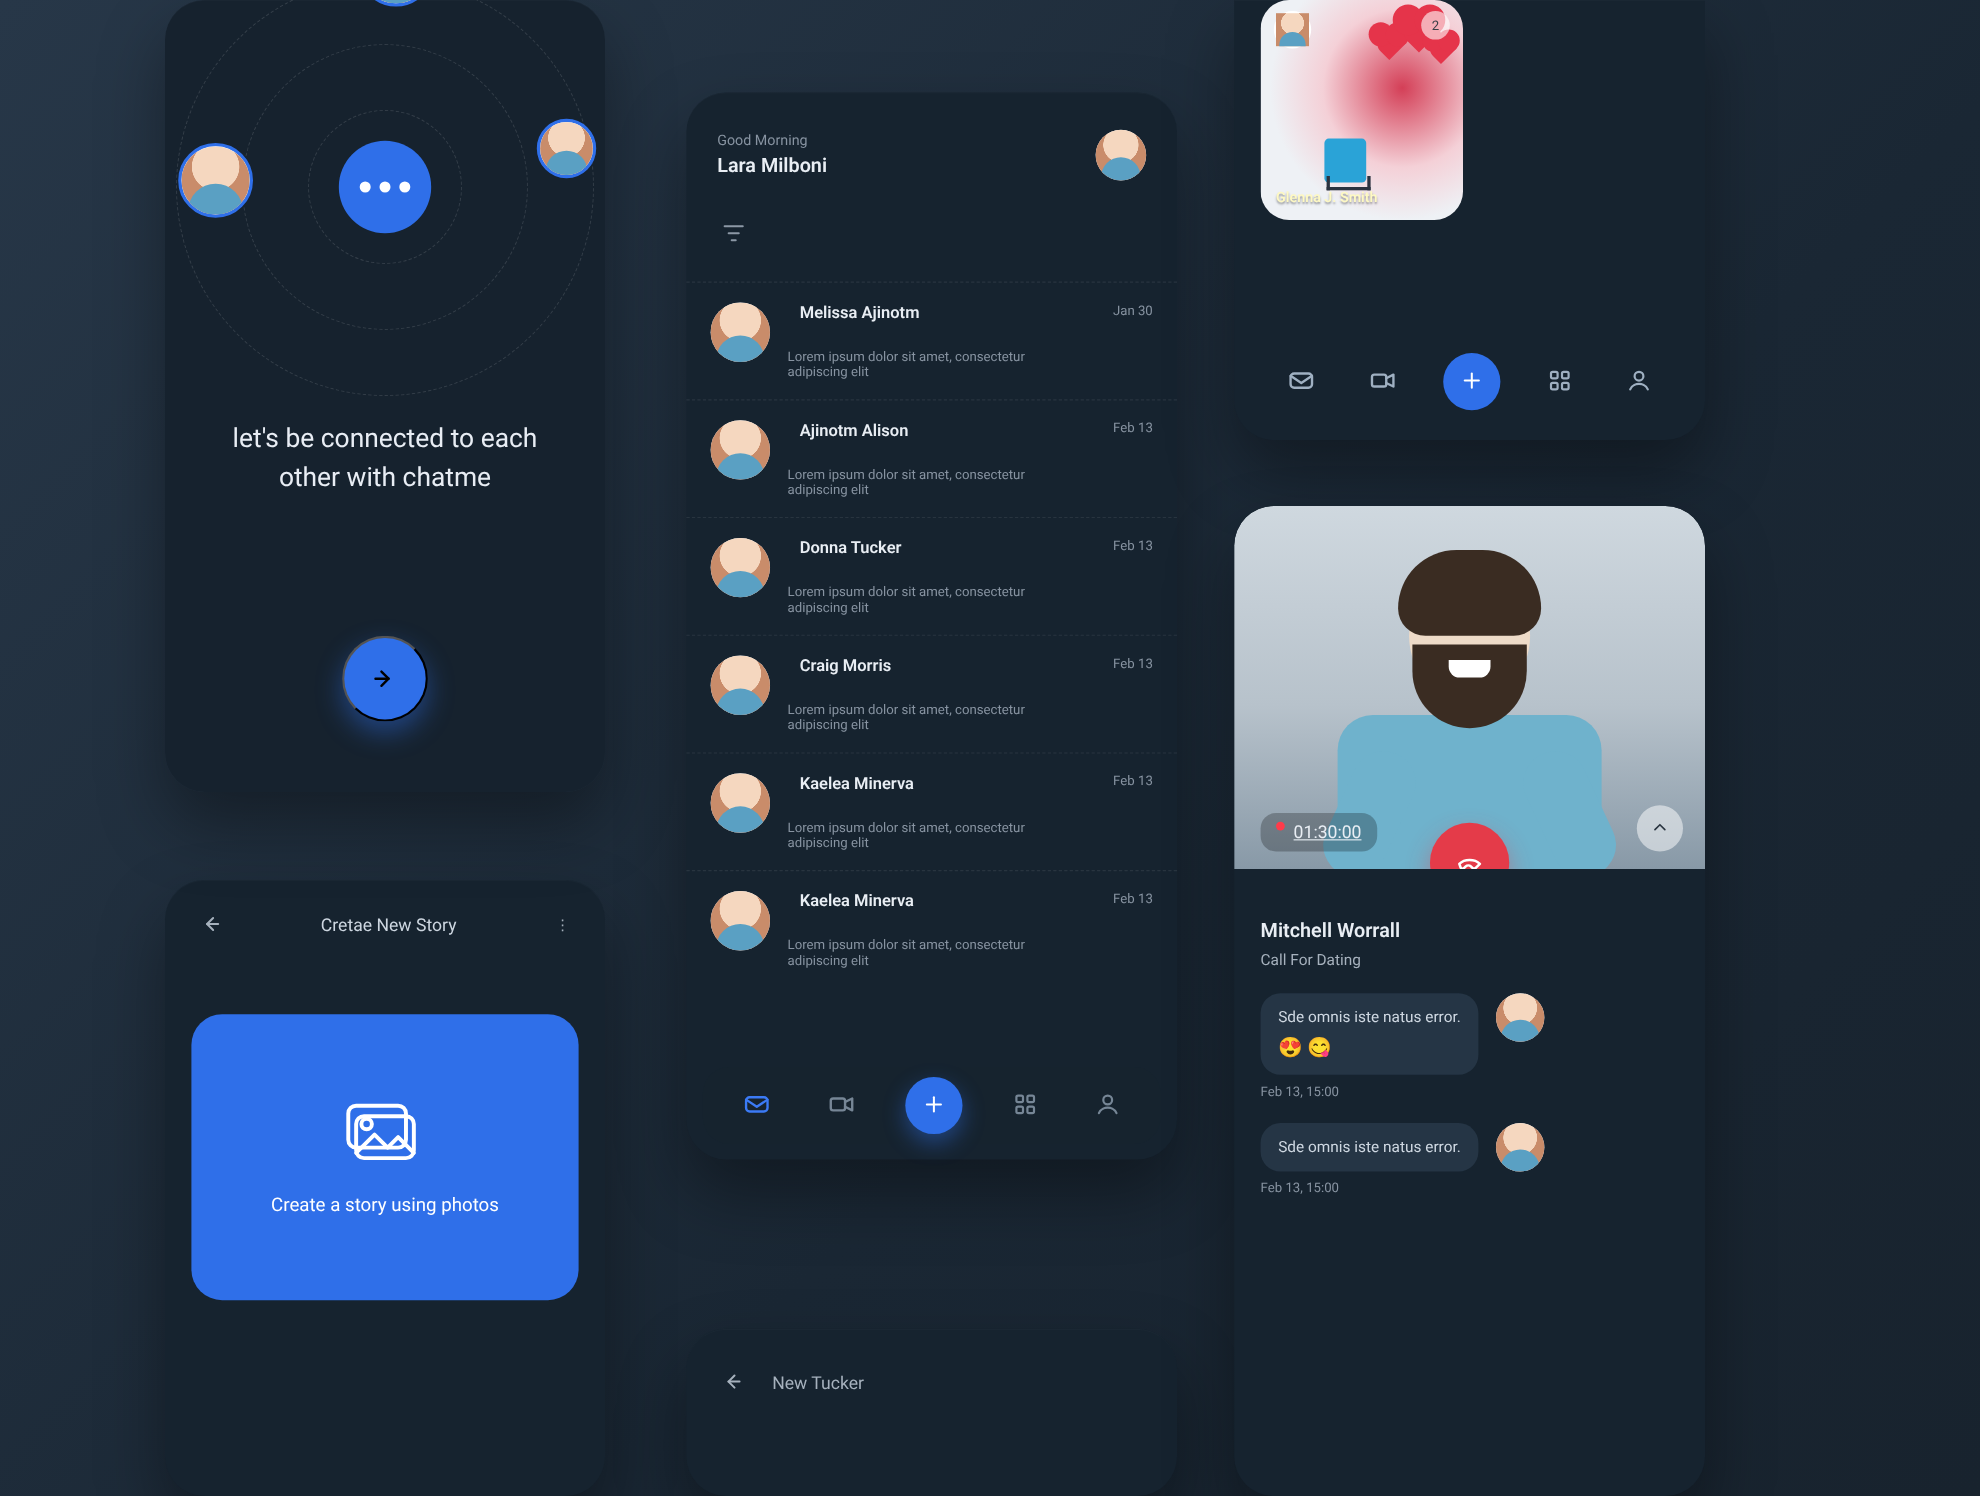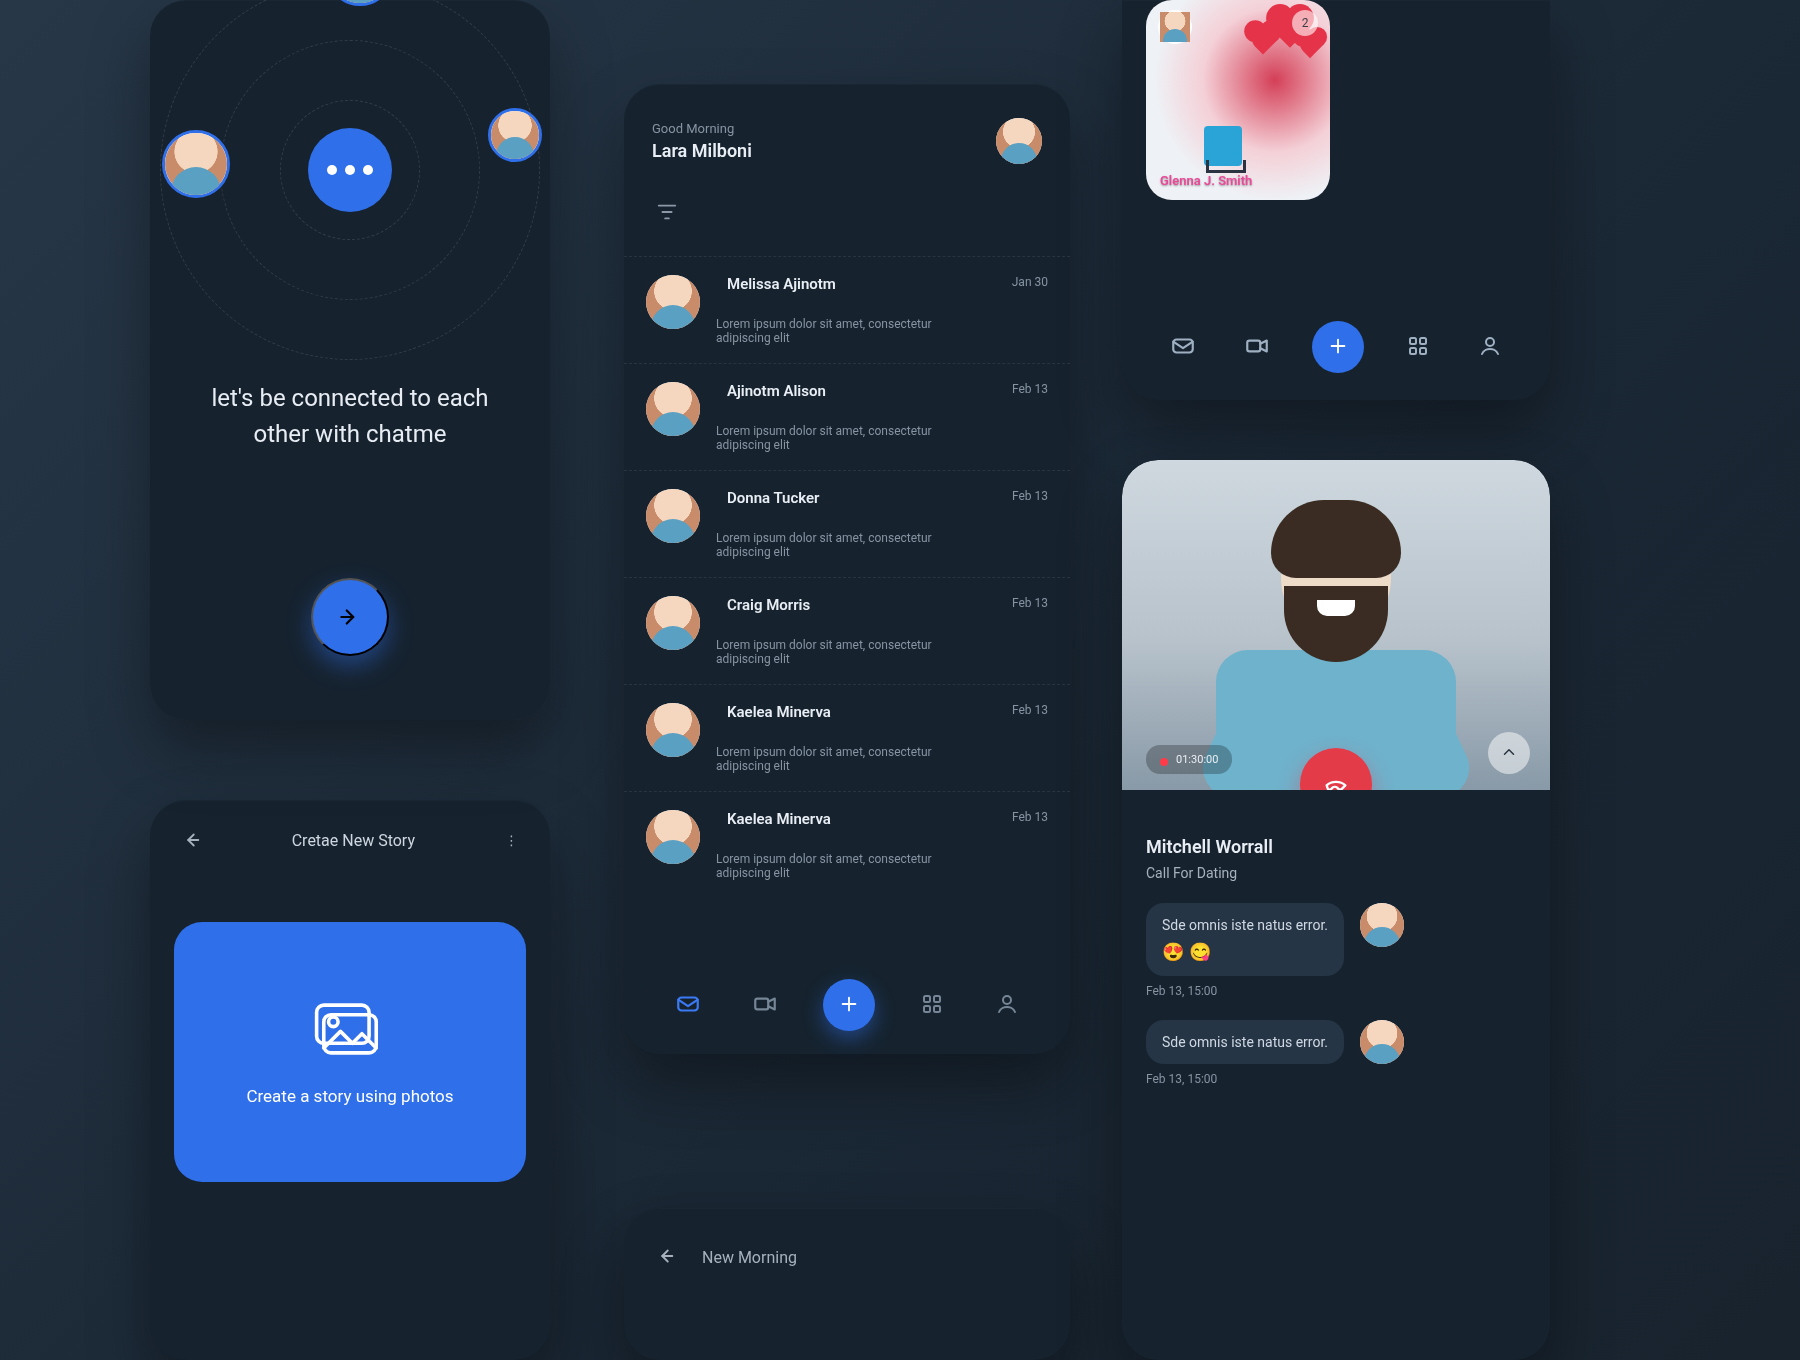--- a/index.html
+++ b/index.html
@@ -82,37 +82,37 @@
   .feedtop .story-bg .chair:after{content:"";position:absolute;left:2px;top:34px;width:34px;height:10px;border-bottom:3px solid #2b3340;border-left:3px solid #2b3340;border-right:3px solid #2b3340;}
   .feedtop .heart{position:absolute;border-radius:50% 50% 0 0;background:#e5344a;transform:rotate(-45deg);}
   .feedtop .heart:before,.feedtop .heart:after{content:"";position:absolute;background:#e5344a;border-radius:50%;}
   .feedtop .heart.h1{left:106px;top:28px;width:22px;height:22px;}
   .feedtop .heart.h2{left:130px;top:14px;width:28px;height:28px;}
   .feedtop .heart.h3{left:154px;top:34px;width:20px;height:20px;}
   .feedtop .heart:before{left:0;top:-50%;width:100%;height:100%;}
   .feedtop .heart:after{left:50%;top:0;width:100%;height:100%;}
   .feedtop .mini-av{position:absolute;left:12px;top:10px;width:34px;height:34px;border-radius:50%;background:#fff;border:2px solid #fff;}
   .feedtop .count-b{position:absolute;right:12px;top:10px;width:26px;height:26px;border-radius:50%;background:rgba(255,255,255,.6);display:flex;align-items:center;justify-content:center;font-size:12px;color:#3a3f47;}
-  .feedtop .cap{position:absolute;left:14px;bottom:12px;font-size:13px;font-weight:600;color:#ec4899;text-shadow:0 1px 2px rgba(0,0,0,.4);}
+  .feedtop .cap{position:absolute;left:14px;bottom:12px;font-size:13px;font-weight:600;color:#fef9c3;text-shadow:0 1px 2px rgba(0,0,0,.4);}
   .feedtop .nav{position:absolute;left:20px;right:20px;bottom:18px;height:70px;display:flex;align-items:center;justify-content:space-between;padding:0 22px;}
   .feedtop .nav .plus{width:52px;height:52px;border-radius:50%;background:var(--blue);display:flex;align-items:center;justify-content:center;}
 
   
   .callchat{left:1122px;top:460px;width:428px;height:900px;overflow:hidden;}
   .callchat .video{height:330px;position:relative;border-radius:36px 36px 0 0;overflow:hidden;background:linear-gradient(180deg,#cfd8df 0%, #b7c2cb 55%, #8899a7 100%);}
   .callchat .person{position:absolute;left:50%;bottom:-10px;transform:translateX(-50%);width:280px;height:300px;}
   .callchat .person .head{position:absolute;left:50%;top:18px;transform:translateX(-50%);width:110px;height:120px;border-radius:50%;background:#eedbc8;}
   .callchat .person .hair{position:absolute;left:50%;top:0;transform:translateX(-50%);width:130px;height:78px;border-radius:64px 64px 30px 30px;background:#3a2c22;}
   .callchat .person .beard{position:absolute;left:50%;top:86px;transform:translateX(-50%);width:104px;height:76px;border-radius:0 0 60px 60px;background:#3a2c22;}
   .callchat .person .beard:after{content:"";position:absolute;left:50%;top:14px;transform:translateX(-50%);width:38px;height:16px;border-radius:0 0 10px 10px;background:#fff;}
   .callchat .person .torso{position:absolute;left:50%;top:150px;transform:translateX(-50%);width:240px;height:180px;border-radius:32px 32px 0 0;background:#6fb2cc;}
   .callchat .person .arm{position:absolute;bottom:0;width:58px;height:120px;background:#6fb2cc;border-radius:30px;}
   .callchat .person .arm.l{left:20px;transform:rotate(25deg);}
   .callchat .person .arm.r{right:20px;transform:rotate(-25deg);}
-  .callchat .timer{position:absolute;left:24px;bottom:16px;padding:8px 14px;border-radius:14px;background:rgba(0,0,0,.25);display:flex;align-items:flex-end;gap:8px;font-size:11px;}
+  .callchat .timer{position:absolute;left:24px;bottom:16px;padding:8px 14px;border-radius:14px;background:rgba(0,0,0,.25);display:flex;align-items:flex-start;gap:8px;font-size:16px;text-decoration:underline;}
   .callchat .timer .dot{width:8px;height:8px;border-radius:50%;background:#ff3b4a;}
   .callchat .hang{position:absolute;left:50%;bottom:-30px;transform:translateX(-50%);width:72px;height:72px;border-radius:50%;background:var(--red);display:flex;align-items:center;justify-content:center;box-shadow:0 10px 22px rgba(228,59,73,.45);}
   .callchat .collapse{position:absolute;right:20px;bottom:16px;width:42px;height:42px;border-radius:50%;background:rgba(255,255,255,.5);display:flex;align-items:center;justify-content:center;}
   .callchat .sheet{padding:46px 24px 24px;}
   .callchat .name{font-weight:600;font-size:18px;}
   .callchat .sub{color:var(--muted2);font-size:14px;margin-top:8px;}
   .bubble{display:flex;gap:16px;align-items:flex-start;margin-top:22px;}
   .bubble .av{width:44px;height:44px;border-radius:50%;background:#eaf0f6;overflow:hidden;}
   .bubble .msg{background:#253545;border-radius:18px;padding:14px 16px;max-width:290px;font-size:14px;color:#cfd8e2;}
   .bubble.right .msg{order:1;}
@@ -305,21 +305,21 @@
   </section>
 
   <section class="card newmsg">
     <div class="top">
       <button style="background:none;border:0;color:inherit;">
         <svg class="ico" width="22" height="22" viewBox="0 0 24 24">
             <polyline points="15 6 9 12 15 18"></polyline>
             <line x1="20" y1="12" x2="9" y2="12"></line>
           </svg>
       </button>
-      <div class="title">New Morning</div>
+      <div class="title">New Tucker</div>
     </div>
   </section>
 
   <section class="card feedtop">
     <div class="gallery">
       <div class="story-bg">
         <div class="chair"></div>
         <div class="heart h1"></div>
           <div class="heart h2"></div>
           <div class="heart h3"></div>

